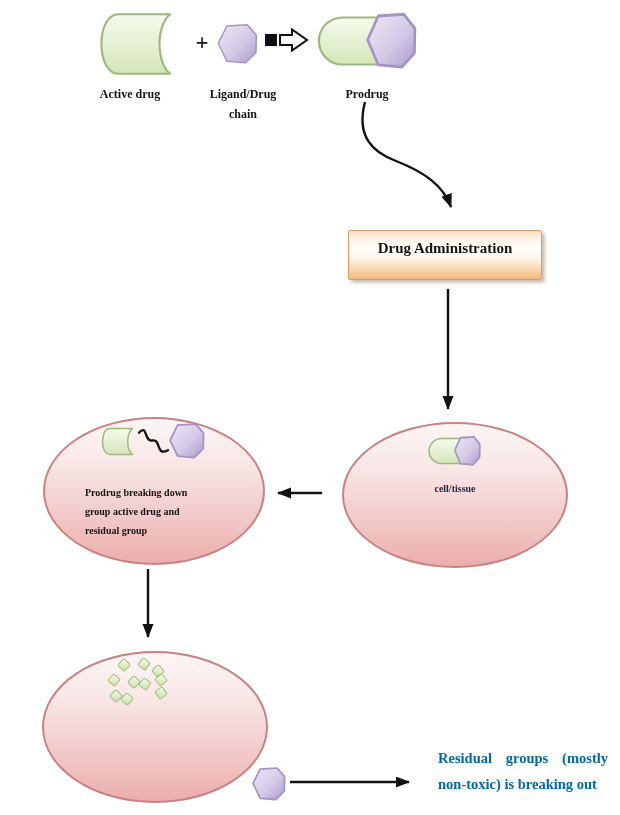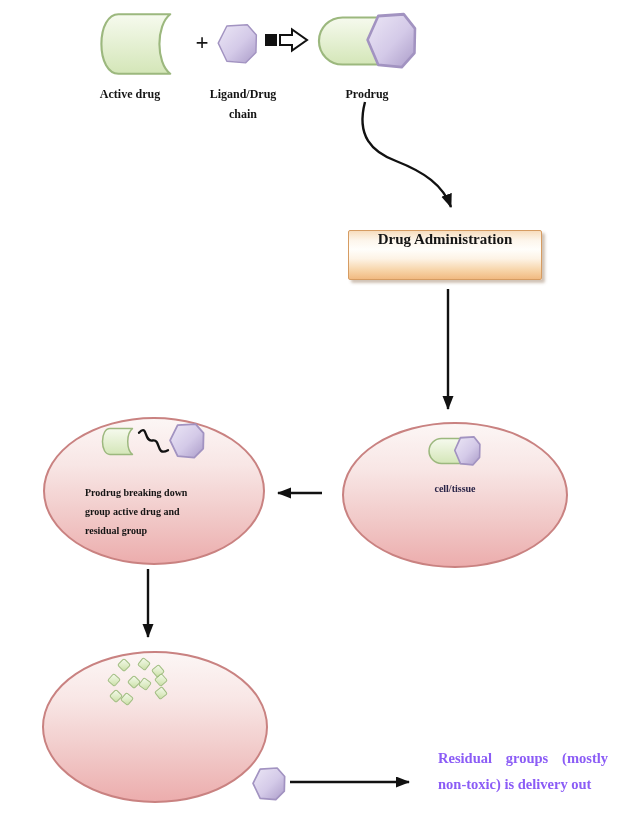--- a/index.html
+++ b/index.html
@@ -14,21 +14,21 @@
     text-align:center;line-height:20px;white-space:nowrap;
   }
   
   .admin-box{
     position:absolute;left:348px;top:230px;width:194px;height:50px;
     border:1px solid #d69c62;border-radius:2px;box-sizing:border-box;
     background:linear-gradient(180deg,#f7ddbe 0%,#fdf6ec 20%,#fffefb 38%,#fdf3e5 58%,#f7d4a8 82%,#f1ba81 100%);
     box-shadow:3px 3px 3px rgba(150,120,92,0.45);
     display:flex;justify-content:center;align-items:flex-start;
   }
-  .admin-box .txt{font-weight:bold;font-size:15px;color:#141414;}
+  .admin-box .txt{font-weight:bold;font-size:15px;color:#141414;margin-top:9px;}
   
   .pellipse{
     position:absolute;border-radius:50%;box-sizing:border-box;
     border:2px solid #c98281;
     background:linear-gradient(180deg,#fcf6f5 0%,#f8e6e5 32%,#f1c9c8 68%,#ecadad 100%);
   }
   .ell-target{left:342px;top:422px;width:226px;height:146px;}
   .ell-break{left:43px;top:417px;width:222px;height:148px;}
   .ell-dist{left:42px;top:651px;width:226px;height:152px;}
   .ell-text{
@@ -40,21 +40,21 @@
   .ell-dist .ell-text{top:67px;line-height:18px;}
   
   .diamond{
     position:absolute;width:8px;height:8px;border:1px solid #9fbe7f;border-radius:2px;
     background:linear-gradient(135deg,#f3f9ea 0%,#d9e9bd 70%,#c8ddA4 100%);
     transform:rotate(45deg);
   }
   
   .note{
     position:absolute;left:438px;top:745px;width:170px;
-    font-weight:bold;font-size:14.5px;color:#8b5cf6;line-height:26px;
+    font-weight:bold;font-size:14.5px;color:#0369a1;line-height:26px;
   }
   .note .l1{display:flex;justify-content:space-between;}
   svg{display:block;}
   .nopointer{pointer-events:none;}
 </style>
 </head>
 <body>
 
 <div class="stage">
 
@@ -159,16 +159,16 @@
   <svg class="abs" style="left:252px;top:766px" width="34" height="36" viewBox="0 0 100 100">
     <use href="#hexPoly" fill="url(#gPurple)" stroke="#a293c1" stroke-width="5" stroke-linejoin="round"></use>
   </svg>
 
   <div class="note">
     <div class="l1">
       <span>Residual</span>
       <span>groups</span>
       <span>(mostly</span>
     </div>
-    <div>non-toxic) is delivery out</div>
+    <div>non-toxic) is breaking out</div>
   </div>
 
 </div>
 
 </body></html>

